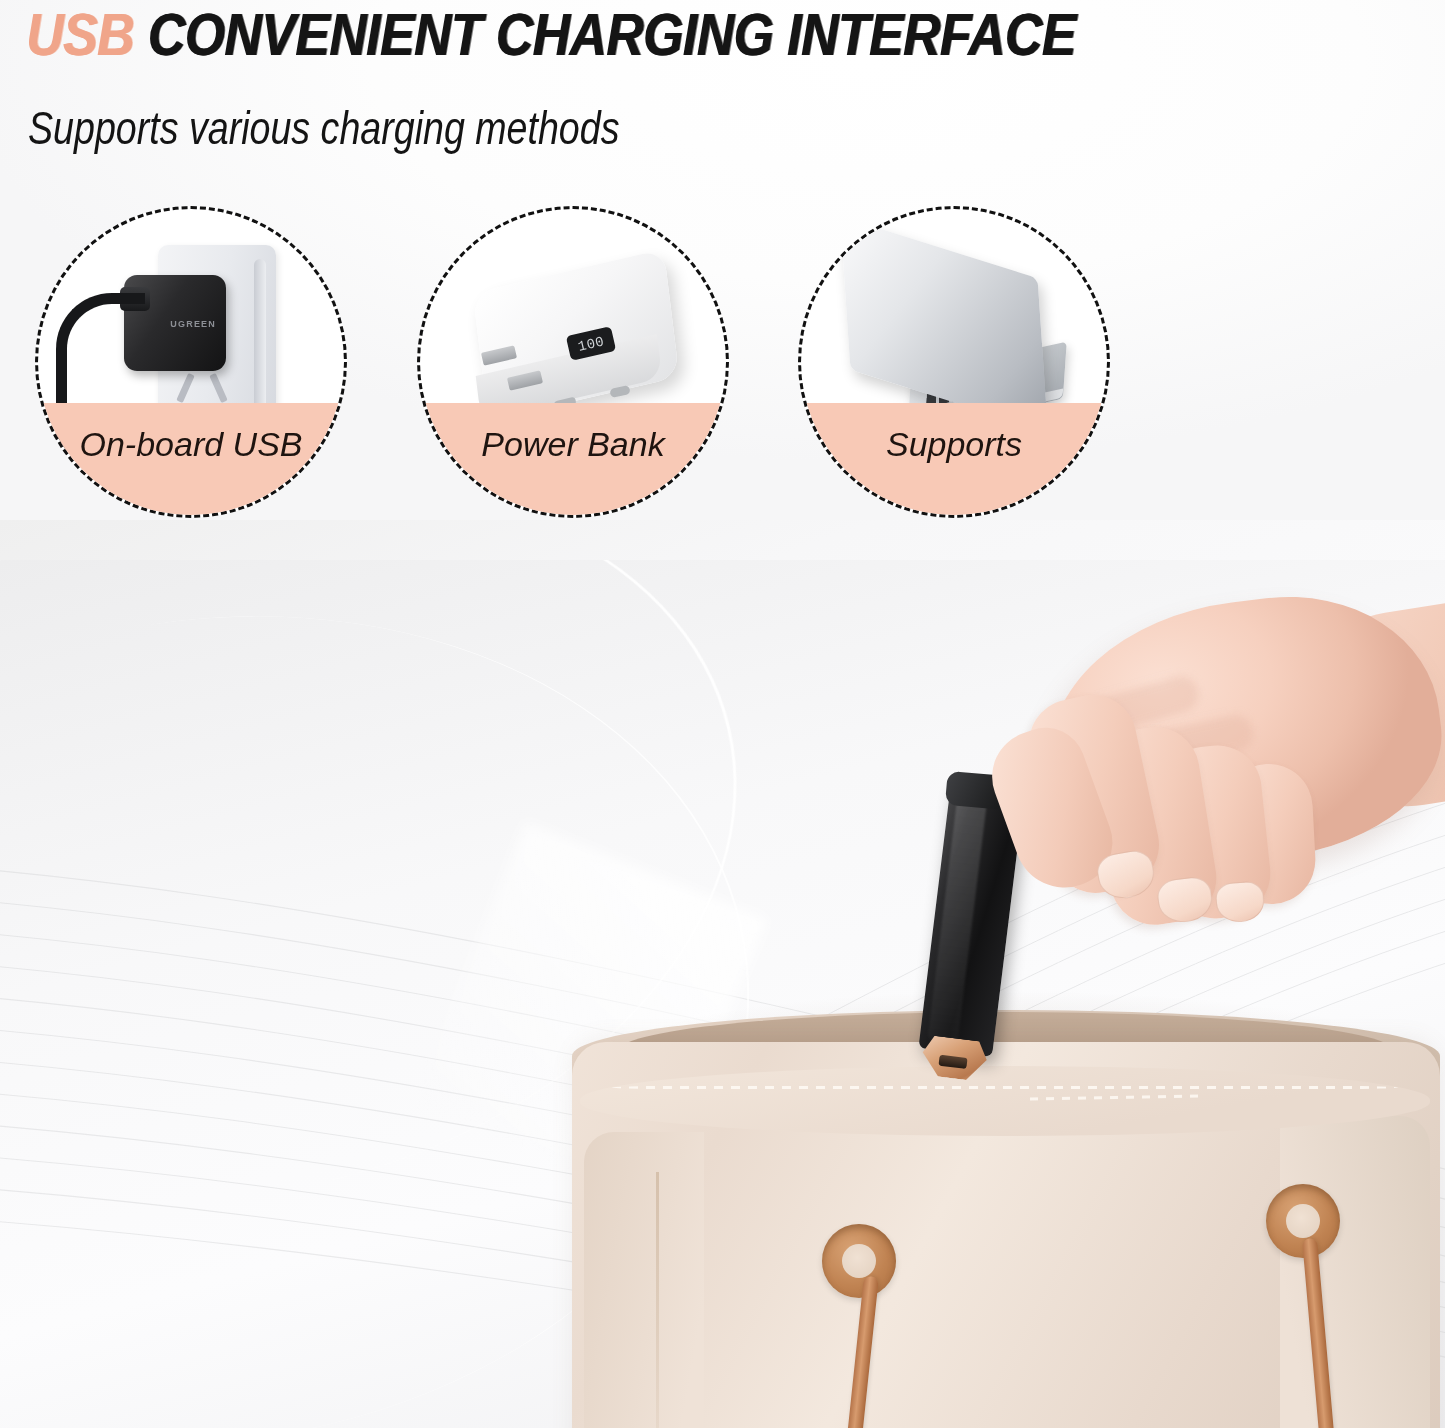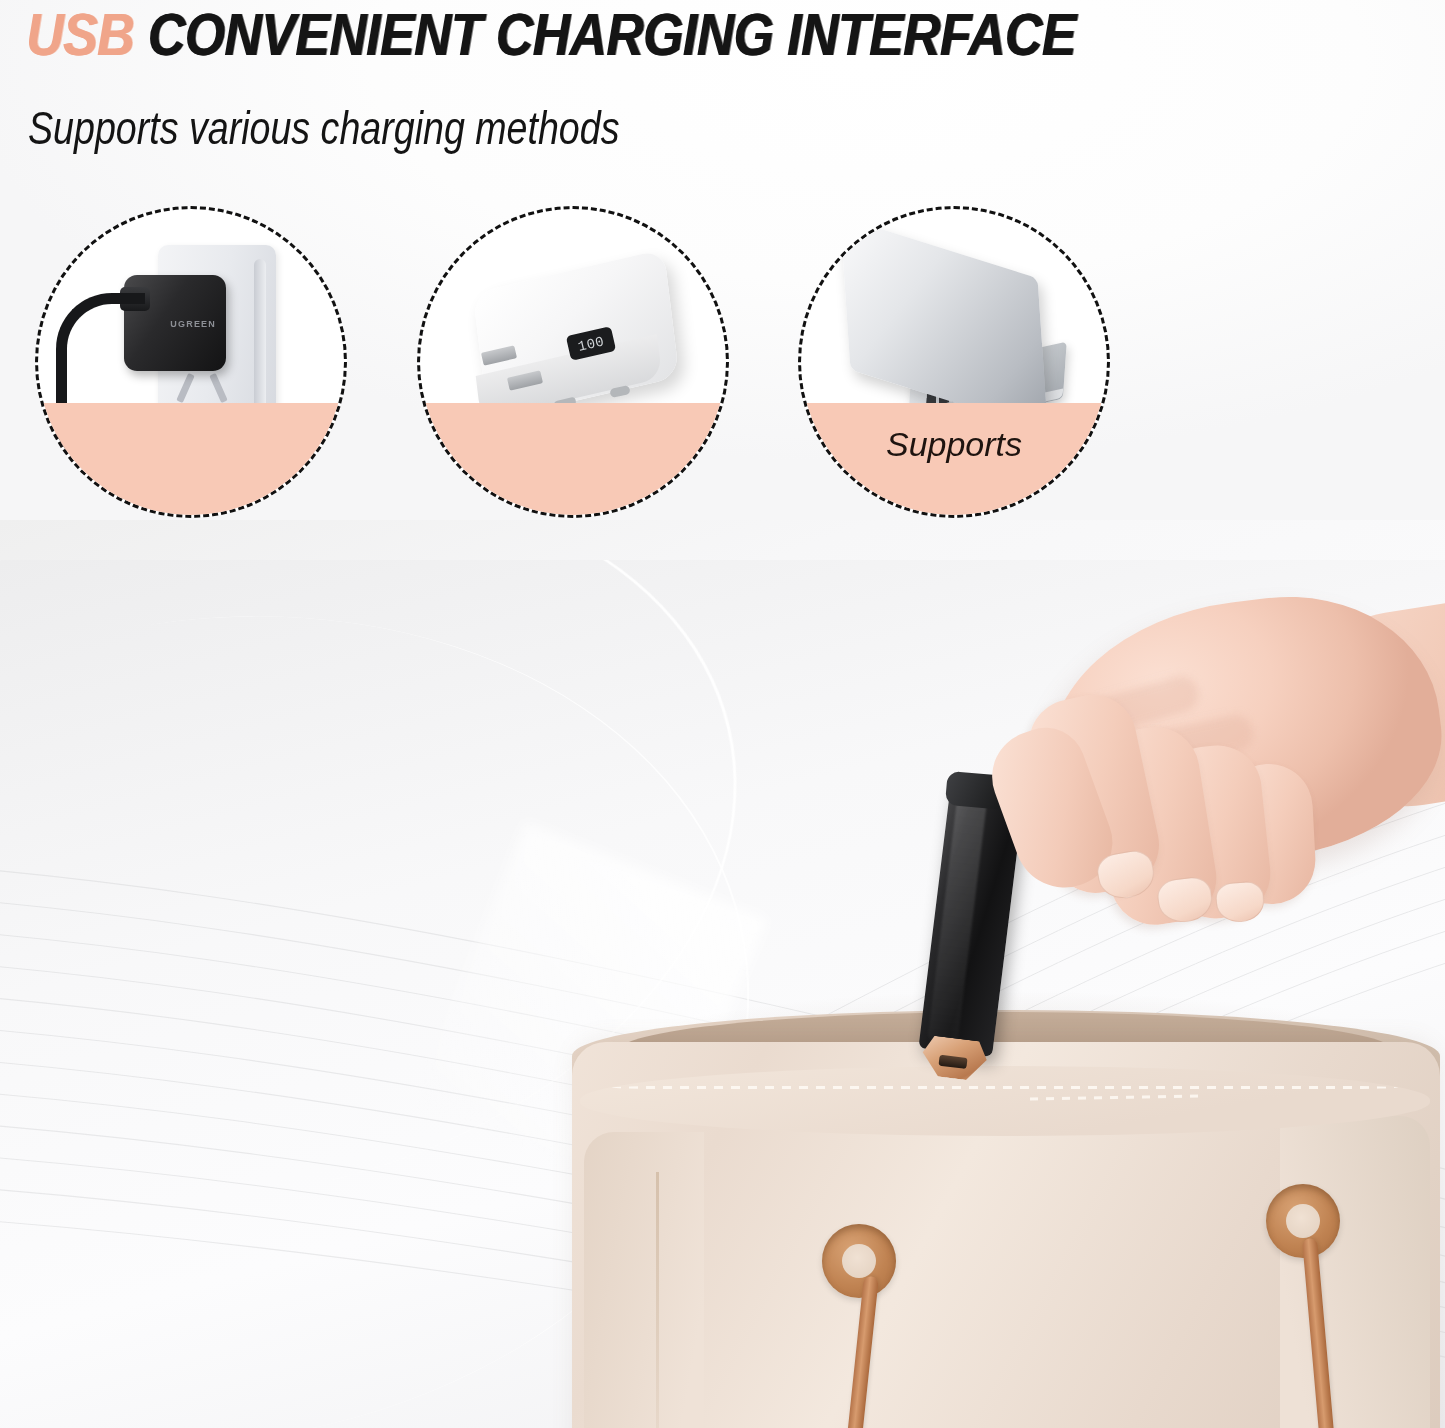--- a/index.html
+++ b/index.html
@@ -603,35 +603,37 @@
         <div class="socket-pin pin-l"></div>
         <div class="socket-pin pin-r"></div>
         <div class="socket-pin pin-b"></div>
         <div class="charger-body">
           <div class="charger-brand">UGREEN</div>
         </div>
         <div class="cable-tip"></div>
         <div class="charger-cable"></div>
       </div>
       <div class="circle-band"></div>
+      <div class="circle-label">On-board USB</div>
     </div>
 
     <div class="circle c2">
       <div class="circle-art">
         <div class="pb-body"></div>
         <div class="pb-face"></div>
         <div class="pb-usb pb-usb-1"></div>
         <div class="pb-usb pb-usb-2"></div>
         <div class="pb-port pb-port-micro"></div>
         <div class="pb-port pb-port-c"></div>
         <div class="pb-screen">
           <span>100</span>
         </div>
       </div>
       <div class="circle-band"></div>
+      <div class="circle-label">Power Bank</div>
     </div>
 
     <div class="circle c3">
       <div class="circle-art">
         <div class="nb-shadow"></div>
         <div class="nb-base"></div>
         <div class="nb-keys"></div>
         <div class="nb-edge"></div>
         <div class="nb-lid"></div>
       </div>

